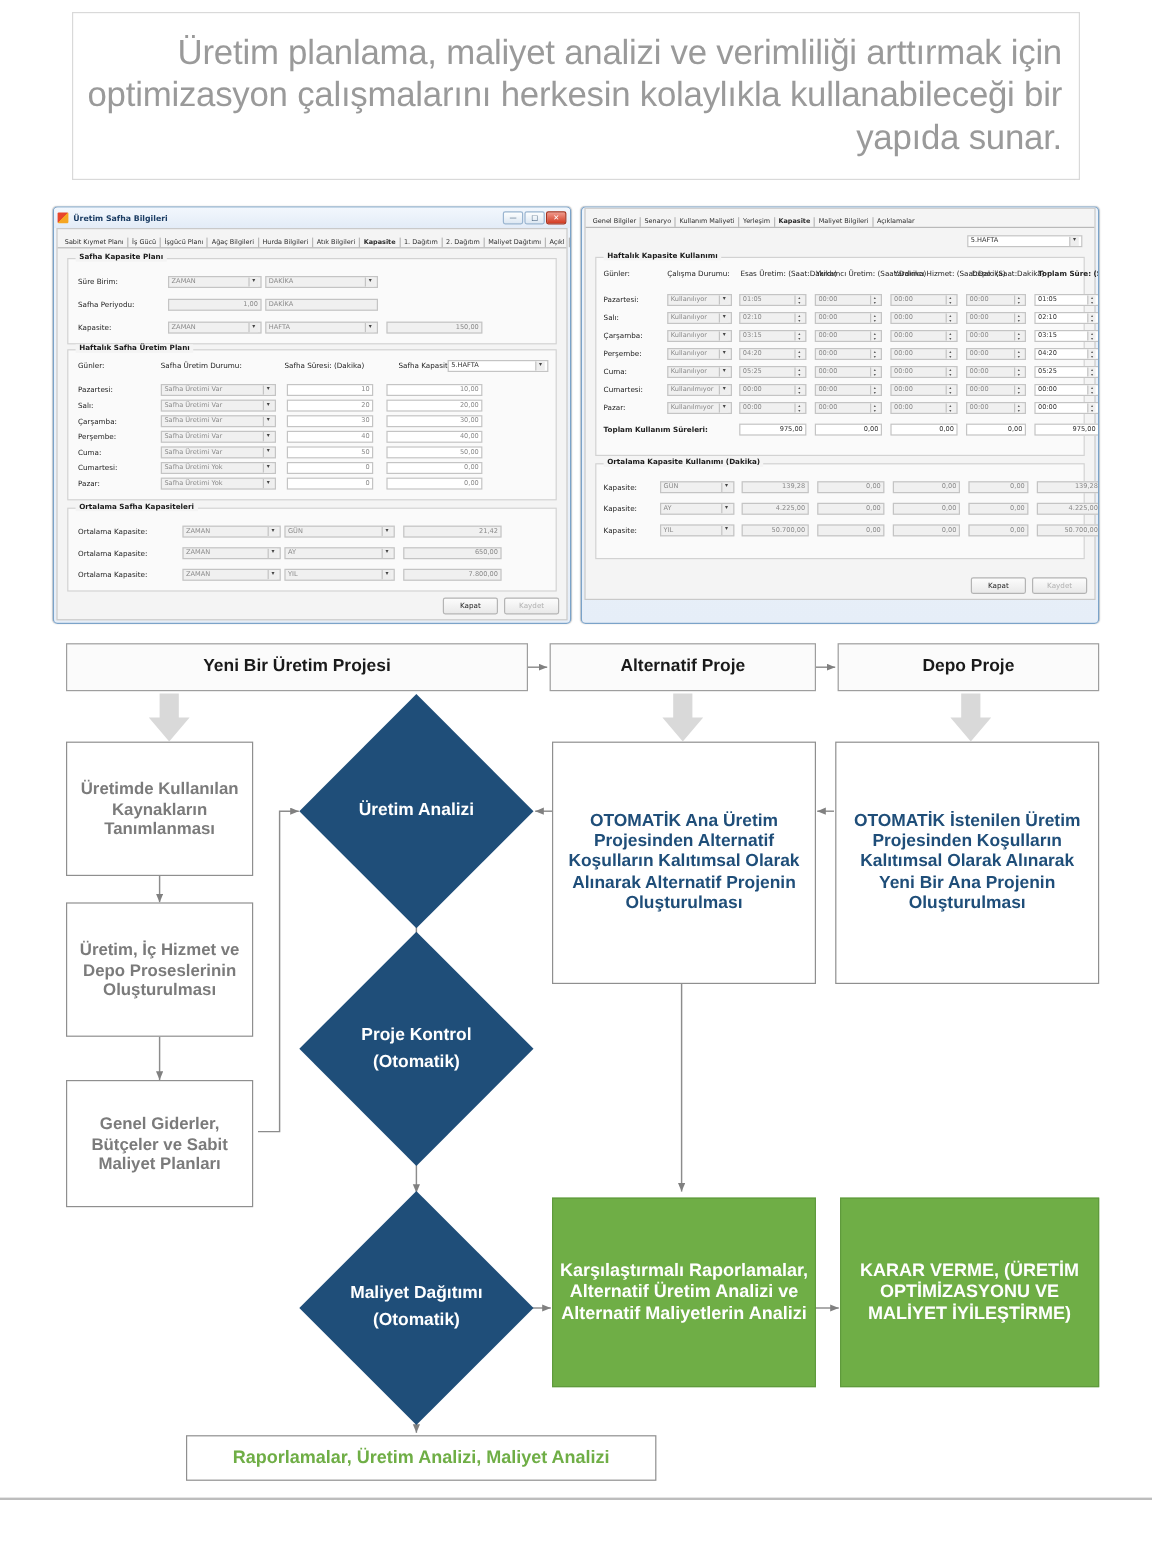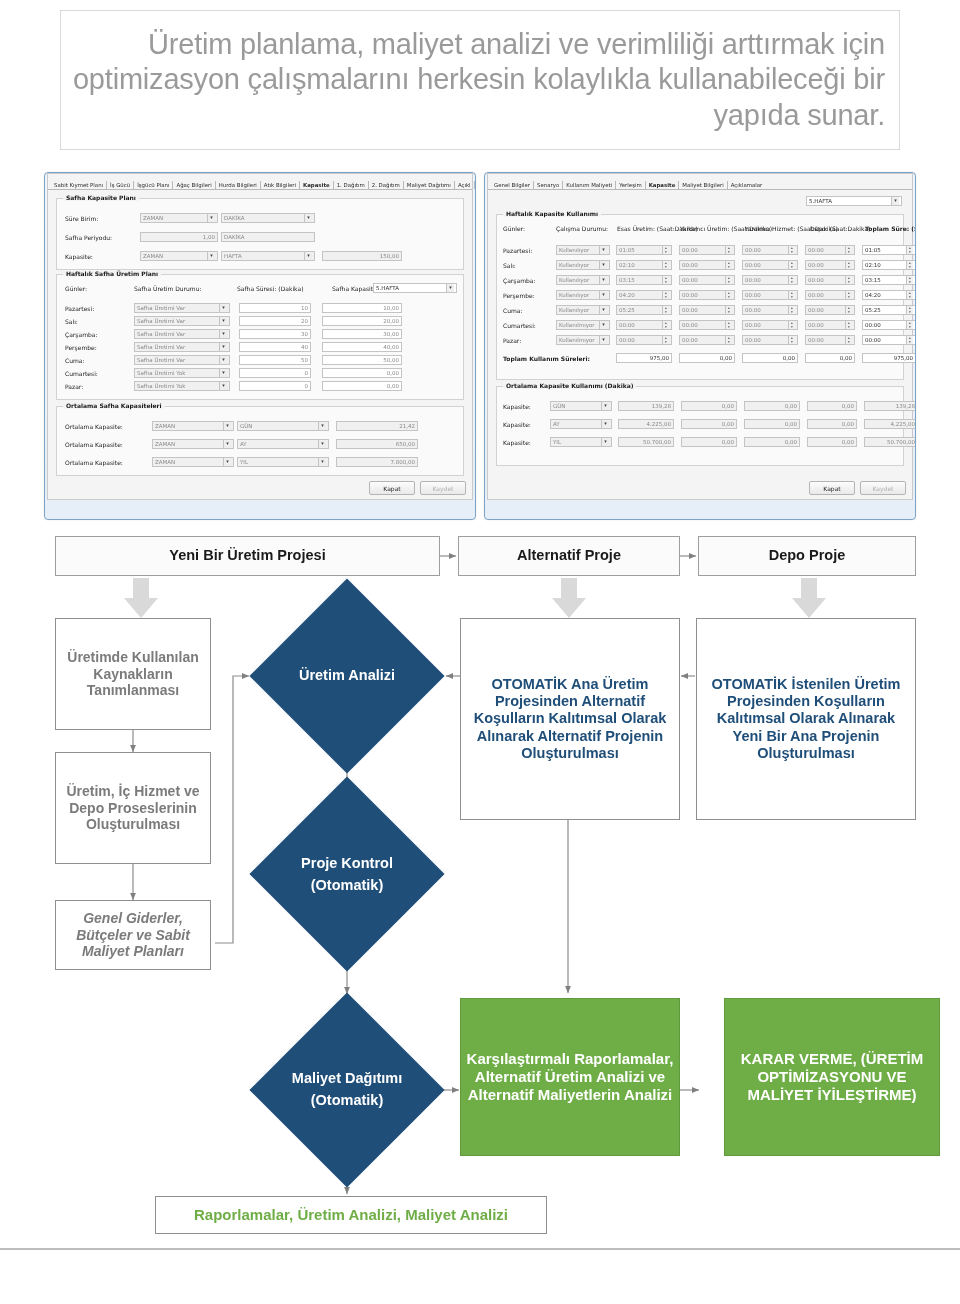--- a/index.html
+++ b/index.html
@@ -174,20 +174,29 @@
   .footer { position: absolute; left: 0; top: 1252px; width: 960px; height: 52px; }
 </style>
 </head>
 <body>
 
 <div class="headline">
   <div class="headline-text">Üretim planlama, maliyet analizi ve verimliliği arttırmak için optimizasyon çalışmalarını herkesin kolaylıkla kullanabileceği bir yapıda sunar.</div>
 </div>
 
 <div class="win win-left">
+  <div class="win-title">
+    <span class="win-ico"></span>
+    <span class="win-title-text">Üretim Safha Bilgileri</span>
+    <span class="win-btns">
+      <span class="wb">—</span>
+      <span class="wb">□</span>
+      <span class="wb close">✕</span>
+    </span>
+  </div>
   <div class="win-body">
     <div class="tabs">
       <span class="tab">Sabit Kıymet Planı</span>
       <span class="tab">İş Gücü</span>
       <span class="tab">İşgücü Planı</span>
       <span class="tab">Ağaç Bilgileri</span>
       <span class="tab">Hurda Bilgileri</span>
       <span class="tab">Atık Bilgileri</span>
       <span class="tab active">Kapasite</span>
       <span class="tab">1. Dağıtım</span>
@@ -682,21 +691,21 @@
 <div class="node box-top" style="left:698px; top:536px; width:218px; height:40px;">
   <span>Depo Proje</span>
 </div>
 
 <div class="node box-gray" style="left:55px; top:618px; width:156px; height:112px;">
   <span>Üretimde Kullanılan Kaynakların Tanımlanması</span>
 </div>
 <div class="node box-gray" style="left:55px; top:752px; width:156px; height:112px;">
   <span>Üretim, İç Hizmet ve Depo Proseslerinin Oluşturulması</span>
 </div>
-<div class="node box-gray" style="left:55px; top:900px; width:156px; height:70px;font-style:italic;">
+<div class="node box-gray" style="left:55px; top:900px; width:156px; height:106px;">
   <span>Genel Giderler, Bütçeler ve Sabit Maliyet Planları</span>
 </div>
 
 <div class="diamond" style="left:278px; top:607px; width:138px; height:138px;"></div>
 <div class="diamond-label" style="left:248px; top:640px; width:198px; height:72px;">
   <span>Üretim Analizi</span>
 </div>
 
 <div class="diamond" style="left:278px; top:805px; width:138px; height:138px;"></div>
 <div class="diamond-label" style="left:254px; top:840px; width:186px; height:70px; flex-direction:column;">
@@ -713,21 +722,21 @@
 <div class="node box-blue-text" style="left:460px; top:618px; width:220px; height:202px;">
   <span>OTOMATİK Ana Üretim Projesinden Alternatif Koşulların Kalıtımsal Olarak Alınarak Alternatif Projenin Oluşturulması</span>
 </div>
 <div class="node box-blue-text" style="left:696px; top:618px; width:220px; height:202px;">
   <span>OTOMATİK İstenilen Üretim Projesinden Koşulların Kalıtımsal Olarak Alınarak Yeni Bir Ana Projenin Oluşturulması</span>
 </div>
 
 <div class="node box-green" style="left:460px; top:998px; width:220px; height:158px;">
   <span>Karşılaştırmalı Raporlamalar, Alternatif Üretim Analizi ve Alternatif Maliyetlerin Analizi</span>
 </div>
-<div class="node box-green" style="left:700px; top:998px; width:216px; height:158px;margin-left:24px;">
+<div class="node box-green" style="left:700px; top:998px; width:216px; height:158px;">
   <span>KARAR VERME, (ÜRETİM OPTİMİZASYONU VE MALİYET İYİLEŞTİRME)</span>
 </div>
 
 <div class="node box-report" style="left:155px; top:1196px; width:392px; height:38px;">
   <span>Raporlamalar, Üretim Analizi, Maliyet Analizi</span>
 </div>
 
 <div class="footer-rule"></div>
 <div class="footer">
   

